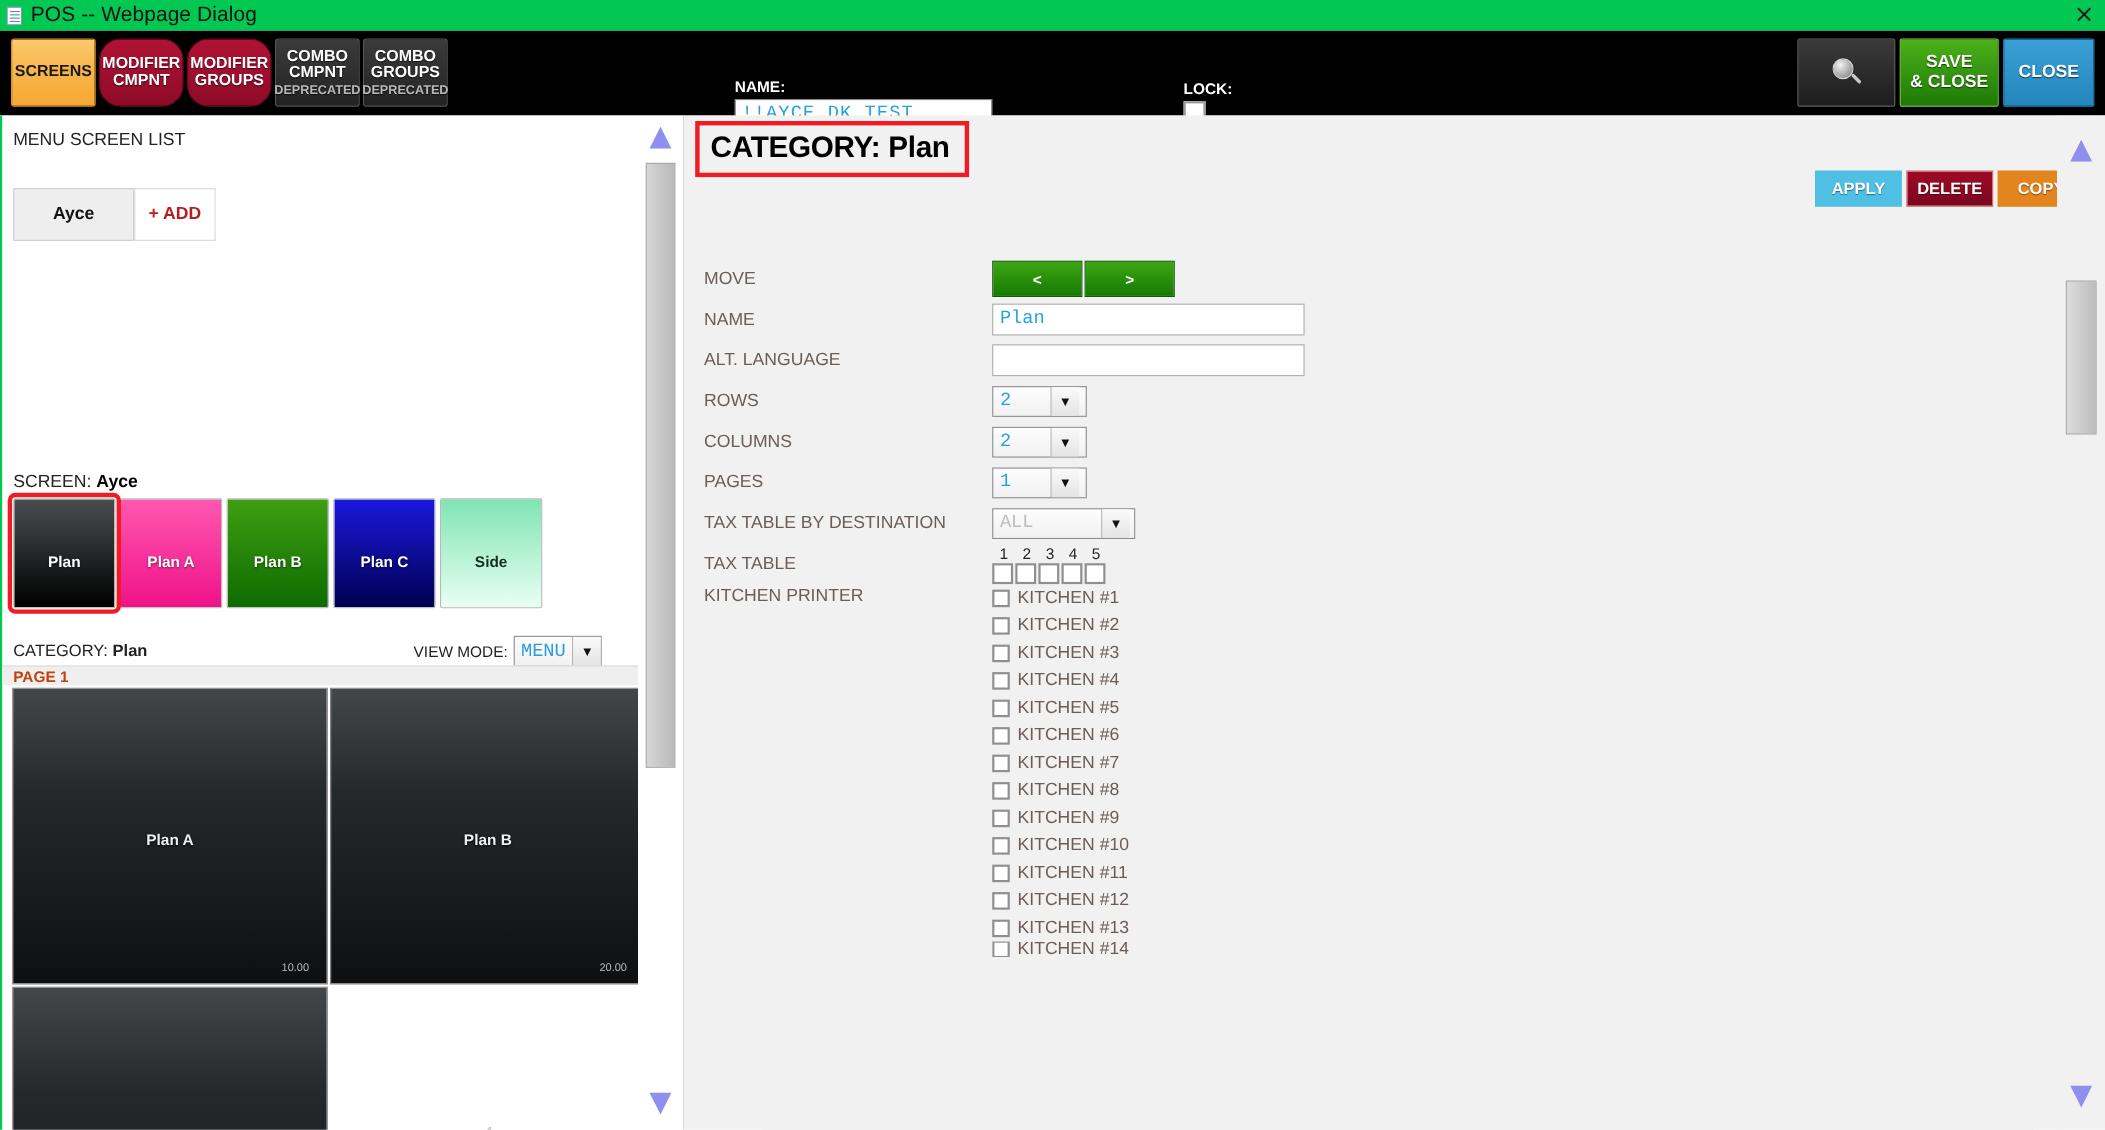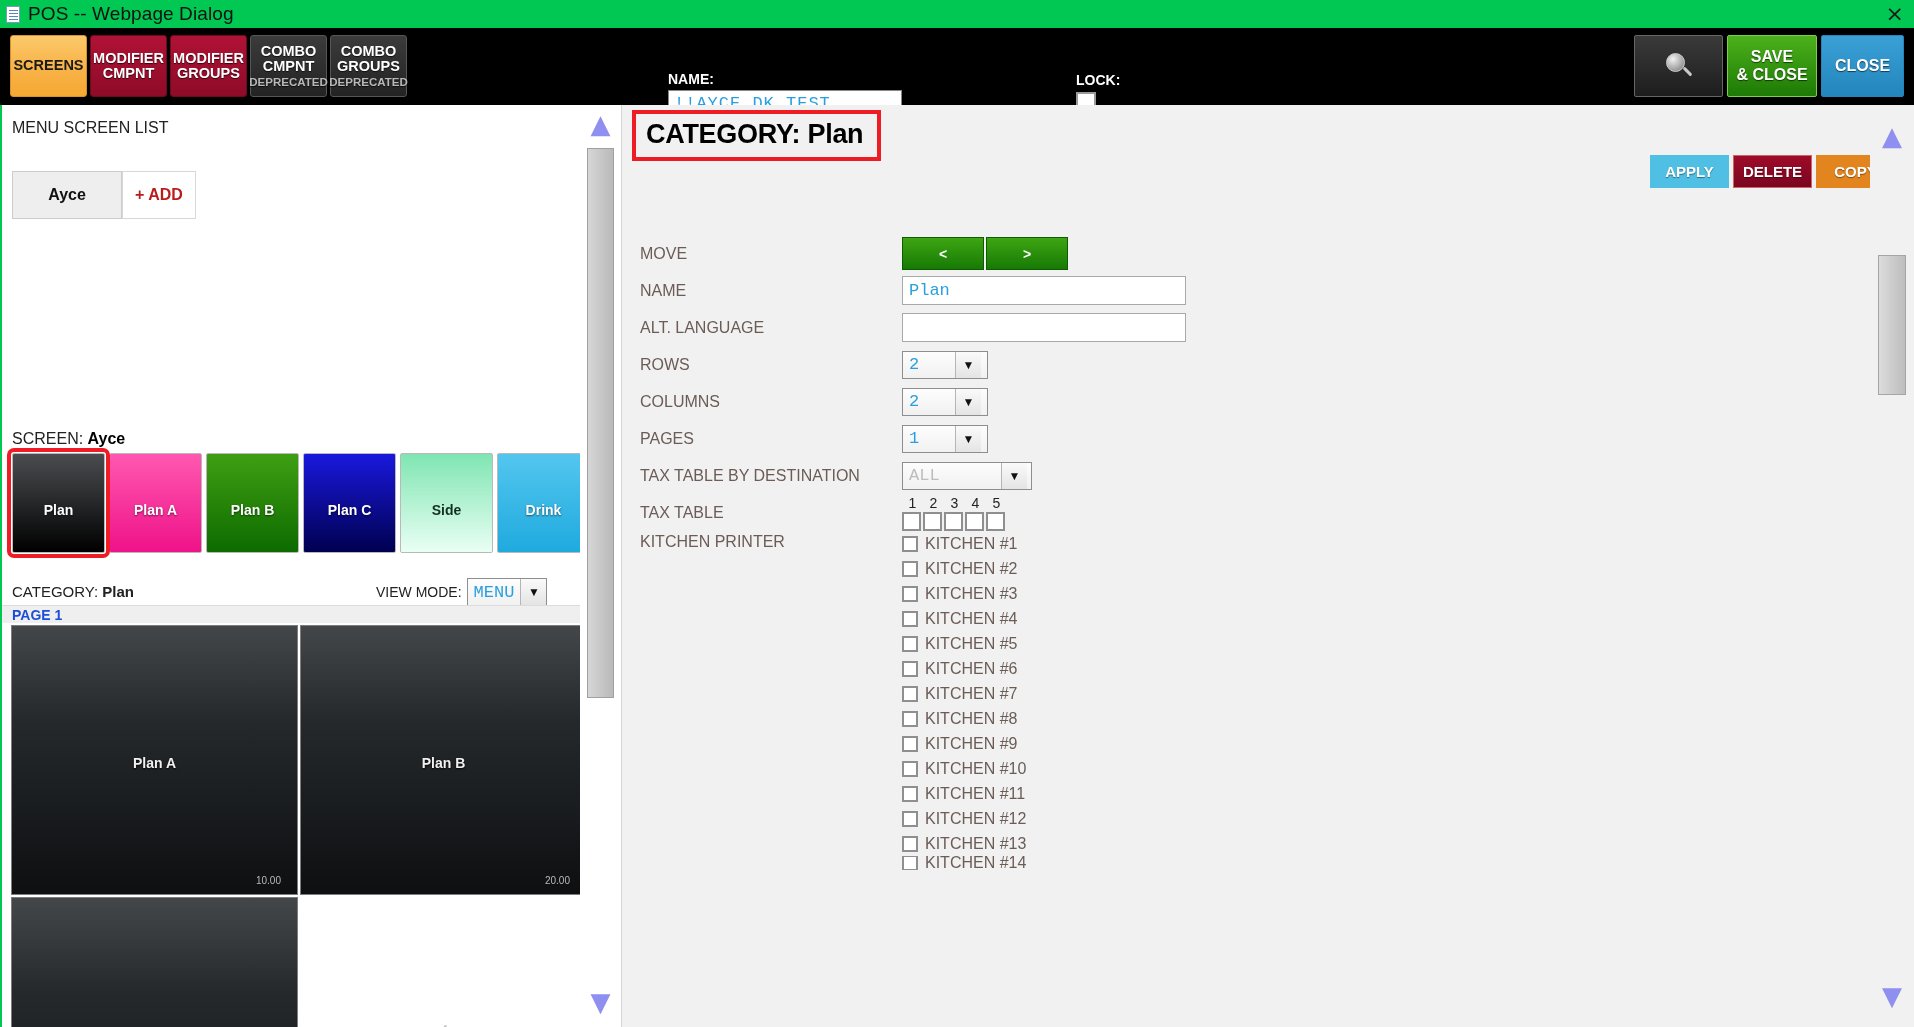--- a/index.html
+++ b/index.html
@@ -81,20 +81,21 @@
   }
   .tab.screens {
     background: linear-gradient(180deg,#fcc96b 0%,#f8b44a 50%,#f6a832 100%);
     color: #1a1a1a;
     border-color: #d79325;
     text-shadow: none;
   }
   .tab.crimson {
     background: linear-gradient(180deg,#b01235 0%,#8e0b28 100%);
     border-color: #6d0a1f;
+    border-radius: 20px;
   }
   .tab.dark {
     background: linear-gradient(180deg,#3b3b3b 0%,#232323 100%);
     border-color: #565656;
   }
   .tab .dep {
     font-size: 11.5px;
     font-weight: bold;
     color: #b9b9b9;
     margin-top: 1px;
@@ -312,21 +313,21 @@
   }
 
   #page-label {
     position: absolute;
     left: 0; top: 500px;
     width: 580px; height: 18px;
     background: #efefef;
     border-top: 1px solid #dcdcdc;
     font-size: 14px;
     font-weight: bold;
-    color: #1d4ed8;
+    color: #c2410c;
     padding-left: 10px;
     line-height: 18px;
   }
   #tile-grid {
     position: absolute;
     left: 9px; top: 520px;
     width: 570px; height: 402px;
     display: grid;
     grid-template-columns: 287px 287px;
     grid-auto-rows: 270px;
@@ -629,23 +630,20 @@
         <span style="color: rgb(255, 255, 255);">Plan A</span>
       </div>
       <div class="cat-btn" style="background: linear-gradient(rgb(63, 159, 18) 0%, rgb(13, 107, 0) 100%);">
         <span style="color: rgb(255, 255, 255);">Plan B</span>
       </div>
       <div class="cat-btn" style="background: linear-gradient(rgb(26, 24, 221) 0%, rgb(0, 0, 80) 100%);">
         <span style="color: rgb(255, 255, 255);">Plan C</span>
       </div>
       <div class="cat-btn" style="background: linear-gradient(rgb(127, 229, 178) 0%, rgb(233, 255, 244) 100%);">
         <span style="color: rgb(20, 48, 31); text-shadow: none;">Side</span>
-      </div>
-      <div class="cat-btn" style="background: linear-gradient(rgb(83, 198, 239) 0%, rgb(31, 170, 222) 100%);">
-        <span style="color: rgb(255, 255, 255);">Drink</span>
       </div>
     </div>
 
     <div id="category-label">
       <span>CATEGORY: </span><b>Plan</b>
     </div>
 
     <div id="viewmode-wrap">
       <span class="vm-lbl">VIEW MODE:</span>
       <div class="fake-select">

